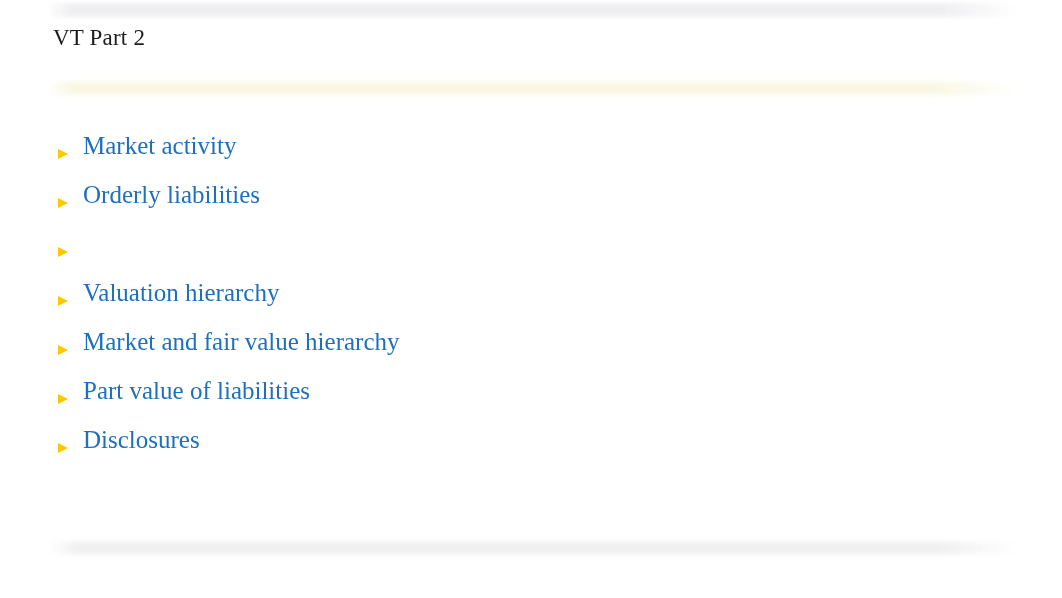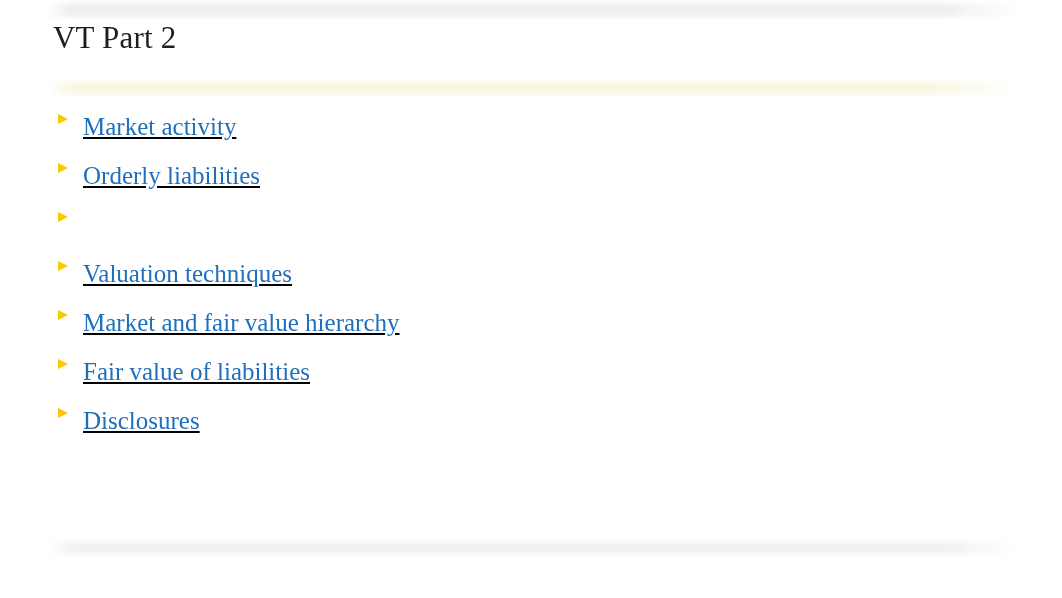--- a/index.html
+++ b/index.html
@@ -36,21 +36,21 @@
         rgba(240,240,242,0.0) 100%);
     filter: blur(2.2px);
     pointer-events: none;
   }
 
   
   .title {
     position: absolute;
     left: 53px;
     top: 18px;
-    font-size: 31px;
+    font-size: 23px;
     line-height: 40px;
     color: #1d1d1d;
     letter-spacing: 0.2px;
     white-space: nowrap;
   }
 
   
   .divider-band {
     position: absolute;
     left: 48px;
@@ -68,23 +68,22 @@
 
   
   .bullet-list {
     position: absolute;
     left: 53px;
     top: 112px;
     width: 920px;
   }
   .bullet-item {
     display: flex;
-    align-items: flex-start;
+    align-items: flex-end;
     height: 49px;
-    text-decoration: underline;
   }
   .bullet-marker {
     flex: 0 0 auto;
     width: 30px;
     font-size: 17px;
     line-height: 1;
     color: #fcc800;
     text-align: left;
     padding-left: 3px;
     box-sizing: border-box;
@@ -160,39 +159,39 @@
           </svg>
       </span>
     </div>
 
     <div class="bullet-item">
       <span class="bullet-marker">
         <svg width="14" height="14" viewBox="0 0 14 14" aria-hidden="true">
             <polygon points="2,2 12,7 2,12" fill="#fcc800"></polygon>
           </svg>
       </span>
-      <span class="bullet-label">Valuation techniques</span>
+      <span class="bullet-label">Valuation hierarchy</span>
     </div>
 
     <div class="bullet-item">
       <span class="bullet-marker">
         <svg width="14" height="14" viewBox="0 0 14 14" aria-hidden="true">
             <polygon points="2,2 12,7 2,12" fill="#fcc800"></polygon>
           </svg>
       </span>
       <span class="bullet-label">Market and fair value hierarchy</span>
     </div>
 
     <div class="bullet-item">
       <span class="bullet-marker">
         <svg width="14" height="14" viewBox="0 0 14 14" aria-hidden="true">
             <polygon points="2,2 12,7 2,12" fill="#fcc800"></polygon>
           </svg>
       </span>
-      <span class="bullet-label">Fair value of liabilities</span>
+      <span class="bullet-label">Part value of liabilities</span>
     </div>
 
     <div class="bullet-item">
       <span class="bullet-marker">
         <svg width="14" height="14" viewBox="0 0 14 14" aria-hidden="true">
             <polygon points="2,2 12,7 2,12" fill="#fcc800"></polygon>
           </svg>
       </span>
       <span class="bullet-label">Disclosures</span>
     </div>

